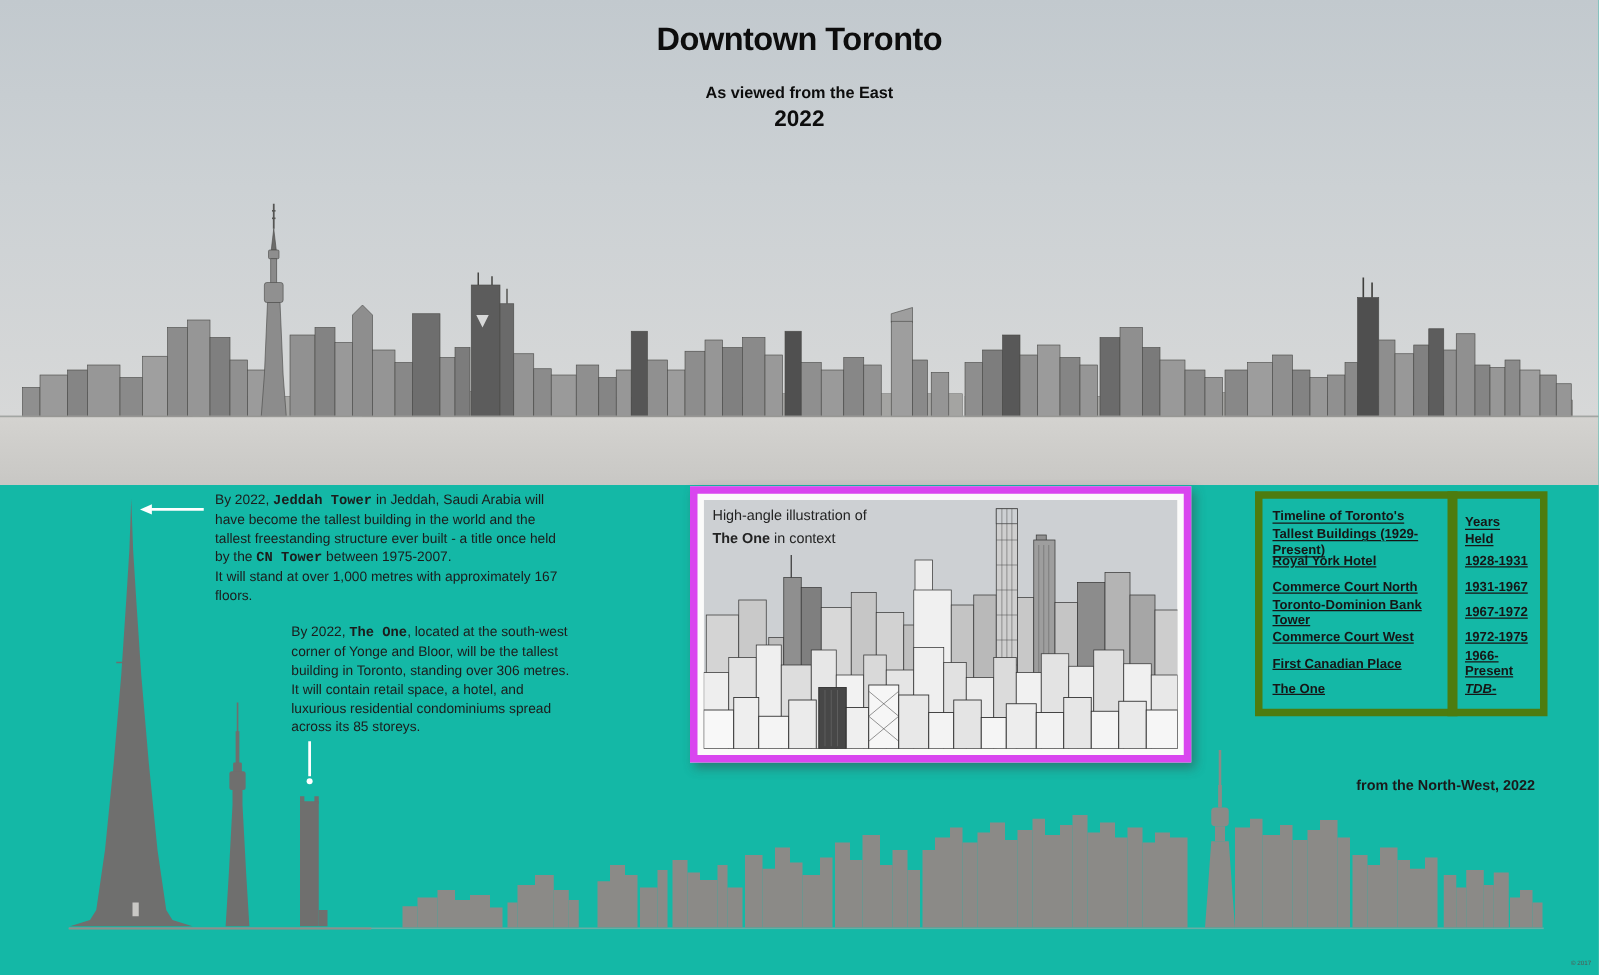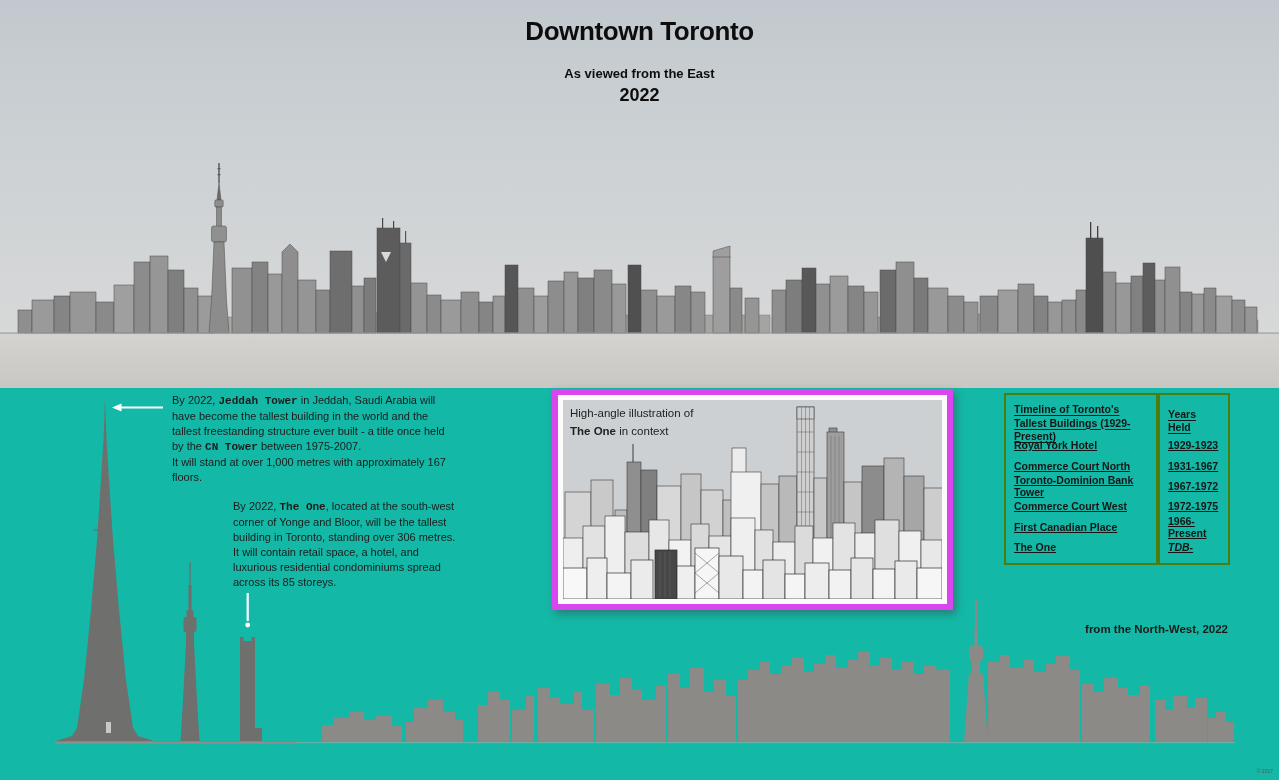--- a/index.html
+++ b/index.html
@@ -16,21 +16,21 @@
   .title-year{font-size:18px;font-weight:bold;margin-top:4px;}
   .note{position:absolute;font-size:11px;line-height:1.36;color:#1c1c1c;}
   .note .b{font-weight:bold;font-family:Liberation Mono, monospace;}
   #note-jeddah{left:172px;top:393px;width:278px;}
   #note-theone{left:233px;top:499px;width:226px;}
   .note .second{display:block;}
   .inset{position:absolute;left:540px;top:389px;width:379px;height:199px;background:#fbfbfa;
          border:6px solid #d946ef;padding:5px;box-shadow:3px 4px 8px rgba(60,60,60,.45);margin-left:12px;}
   .inset-caption{position:absolute;left:12px;top:10px;font-size:11.5px;line-height:1.55;color:#222;}
   .inset-caption .b{font-weight:bold;}
-  .tbox{position:absolute;border:2px solid #4d7c0f;background:transparent;padding:8px 8px 6px 8px;
+  .tbox{position:absolute;border:6px solid #4d7c0f;background:transparent;padding:8px 8px 6px 8px;
         font-size:10.5px;font-weight:bold;color:#161616;}
   #tbox-names{left:1004px;top:393px;width:134px;height:154px;}
   #tbox-years{left:1158px;top:393px;width:52px;height:154px;}
   .t-head{height:32px;display:flex;align-items:flex-start;text-decoration:underline;
           text-underline-offset:2px;line-height:1.3;}
   .t-head.bottom{align-items:flex-end;}
   .t-row{height:20.4px;display:flex;align-items:center;text-decoration:underline;}
   .italic{font-style:italic;}
   .bottom-caption{position:absolute;right:51px;top:621px;width:300px;text-align:right;
           font-size:11.5px;font-weight:bold;line-height:1.5;color:#1a1a1a;}
@@ -407,21 +407,21 @@
     <div class="t-head">Timeline of Toronto's Tallest Buildings (1929-Present)</div>
     <div class="t-row">Royal York Hotel</div>
     <div class="t-row">Commerce Court North</div>
     <div class="t-row">Toronto-Dominion Bank Tower</div>
     <div class="t-row">Commerce Court West</div>
     <div class="t-row">First Canadian Place</div>
     <div class="t-row">The One</div>
   </div>
   <div class="tbox" id="tbox-years">
     <div class="t-head bottom">Years Held</div>
-    <div class="t-row">1929-1923</div>
+    <div class="t-row">1928-1931</div>
     <div class="t-row">1931-1967</div>
     <div class="t-row">1967-1972</div>
     <div class="t-row">1972-1975</div>
     <div class="t-row">1966-Present</div>
     <div class="t-row italic">TDB-</div>
   </div>
 
   <div class="bottom-caption">
     <div>from the North-West, 2022</div>
   </div>

